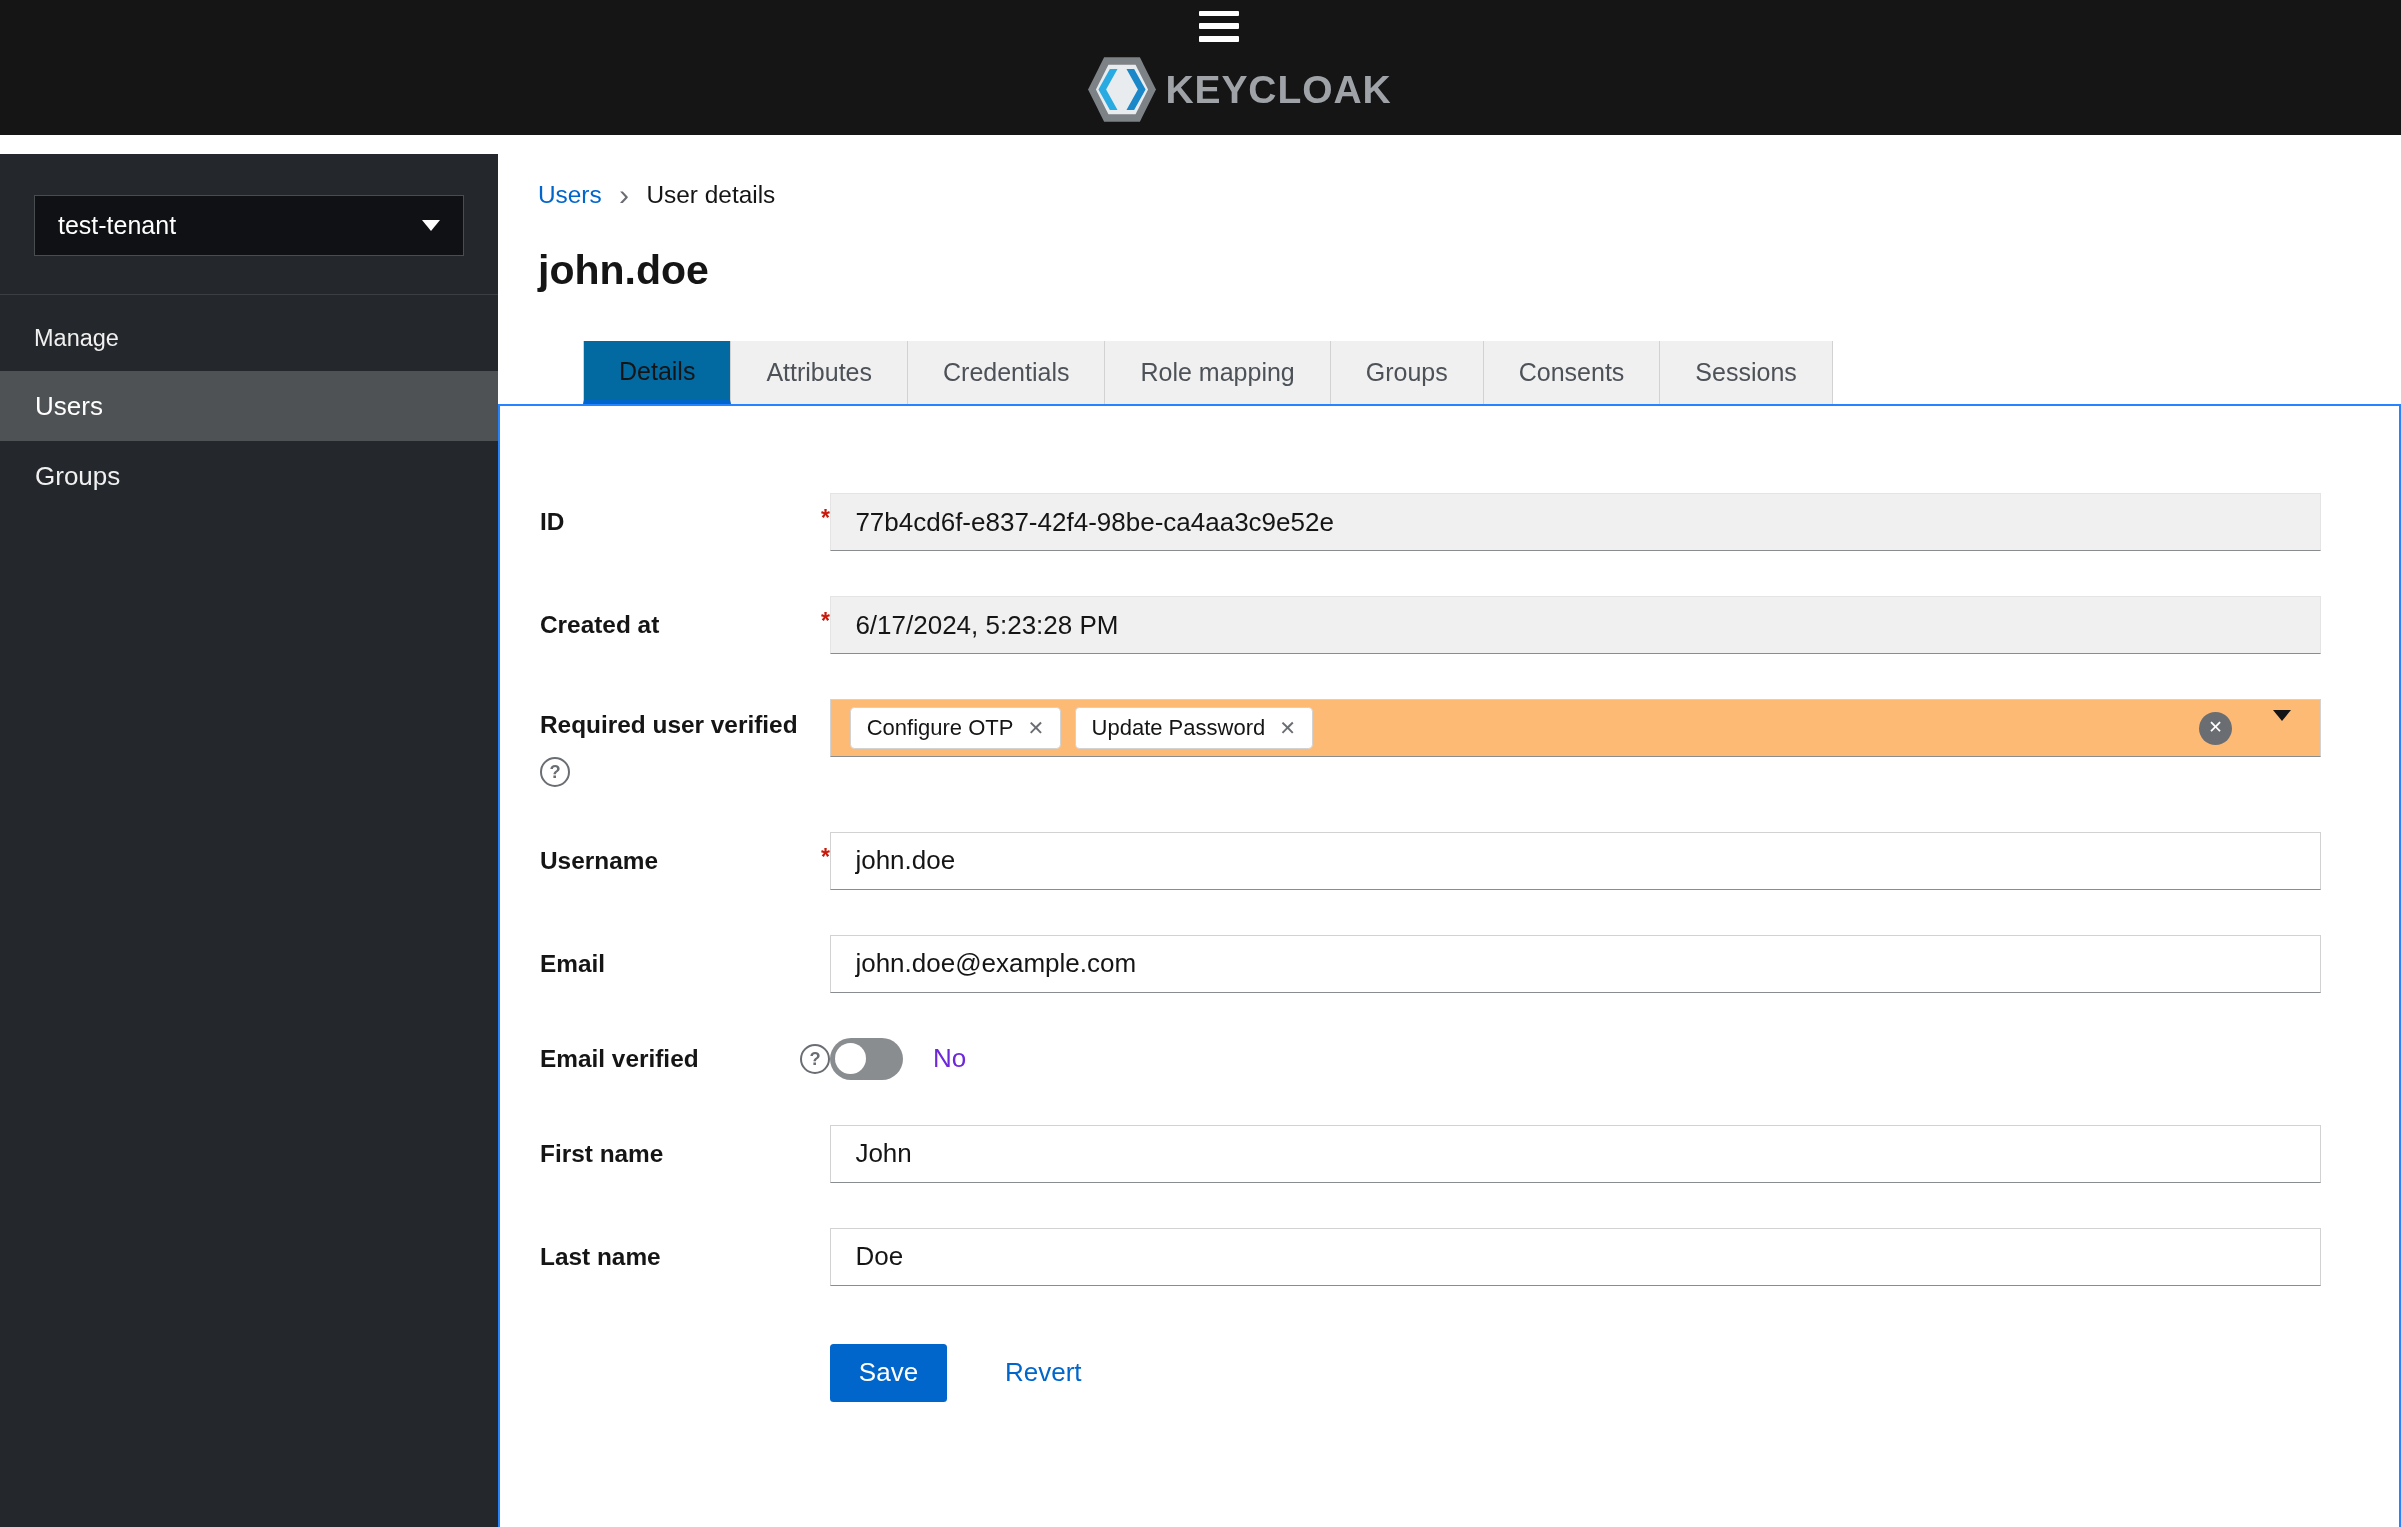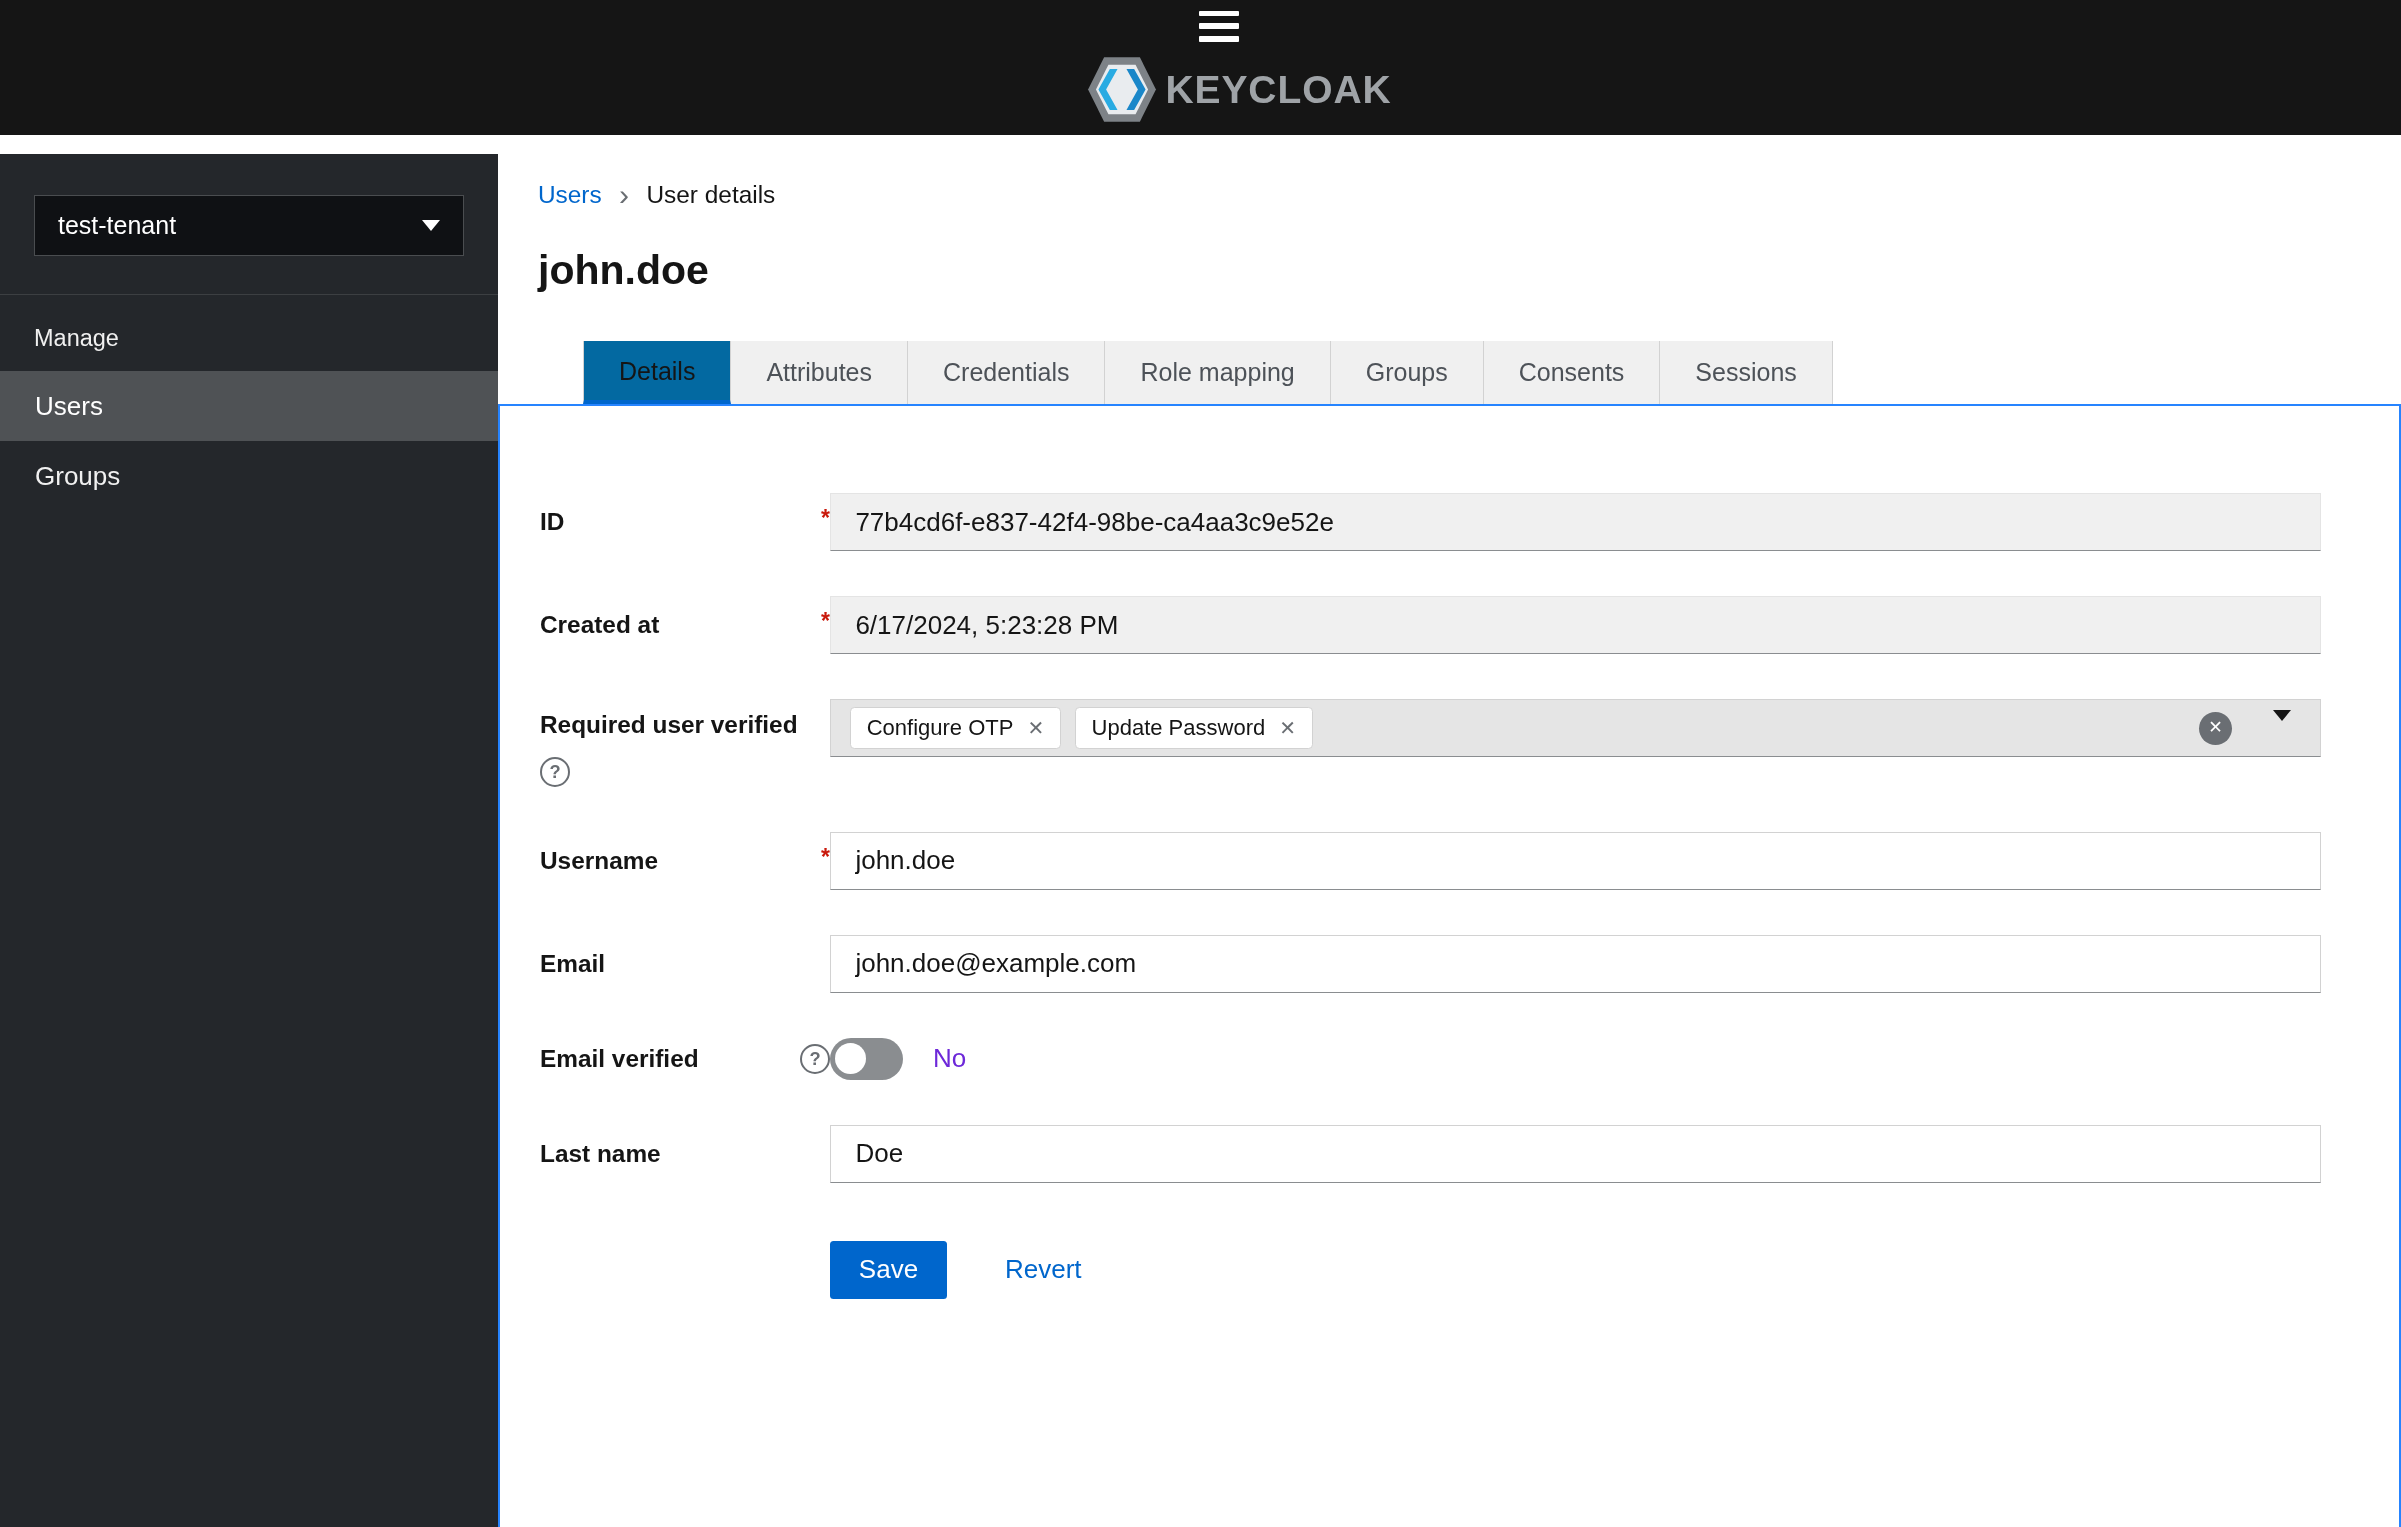--- a/index.html
+++ b/index.html
@@ -78,21 +78,21 @@
 
   .input {
     width: 100%; height: 58px; padding: 0 24.4px;
     font-size: 26px; font-family: inherit; color: #151515;
     background: #ffffff; border: 1.7px solid #d2d2d2; border-bottom-color: #8a8d90;
   }
   .input.readonly { background: #f0f0f0; border-color: #e4e4e4; border-bottom-color: #8a8d90; }
 
   .multiselect {
     min-height: 58px; width: 100%;
-    background: #e5e5e5; border: 1.7px solid #d2d2d2; border-bottom-color: #8a8d90;
+    background: #fdba74; border: 1.7px solid #d2d2d2; border-bottom-color: #8a8d90;
     display: flex; align-items: center; gap: 14px; padding: 5.2px 19px; cursor: pointer;
   }
   .chip {
     display: inline-flex; align-items: center; gap: 14px;
     border: 1.7px solid #d2d2d2; border-radius: 4.4px; background: #ffffff;
     padding: 7px 15.7px; font-size: 22px; color: #151515; white-space: nowrap;
   }
   .chip-close { background: none; border: none; padding: 0; color: #6a6e73; font-size: 20px; line-height: 1; cursor: pointer; font-family: inherit; }
   .select-placeholder { color: #6a6e73; font-size: 26px; margin-left: 10.5px; flex: 1; }
   .select-controls { display: flex; align-items: center; gap: 37px; margin-left: auto; padding-right: 7px; }
@@ -254,20 +254,28 @@
           <div class="form-field">
             <div class="switch-wrap">
               <button type="button" class="switch">
                 <span class="knob"></span>
               </button>
               <span class="switch-label">No</span>
             </div>
           </div>
         </div>
 
+        <div class="form-row">
+          <div class="form-label">
+            <span>First name</span>
+          </div>
+          <div class="form-field">
+            <input class="input" value="John" style="">
+          </div>
+        </div>
 
         <div class="form-row">
           <div class="form-label">
             <span>Last name</span>
           </div>
           <div class="form-field">
             <input class="input" value="Doe" style="">
           </div>
         </div>
 

